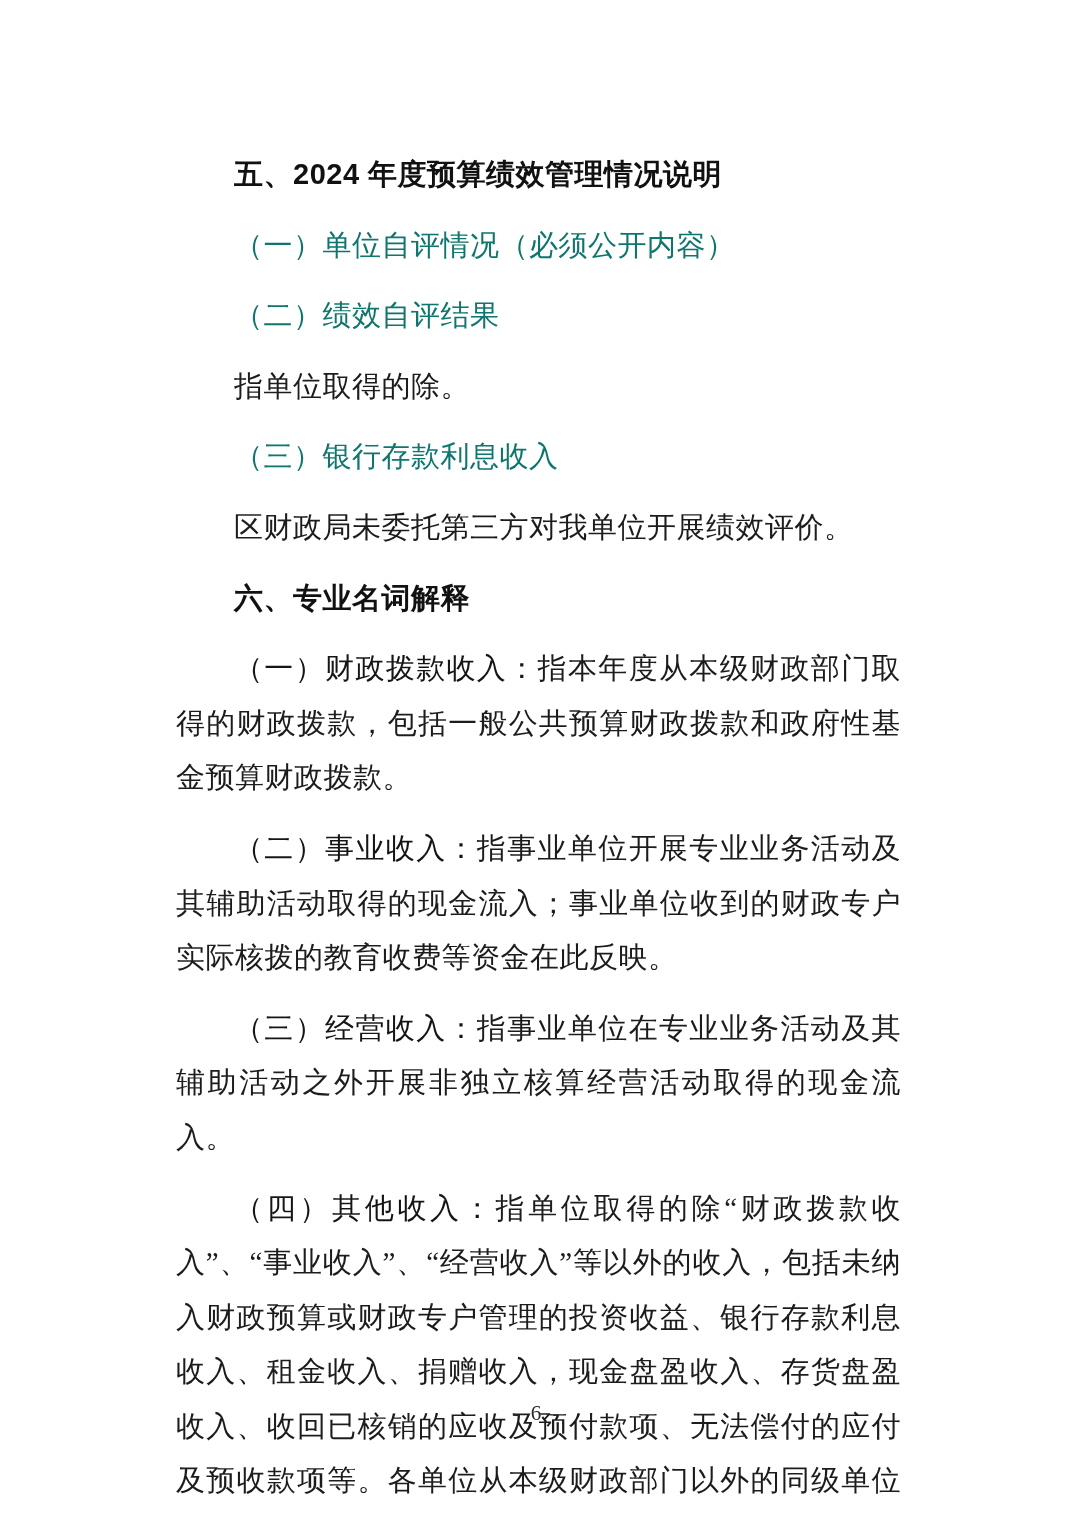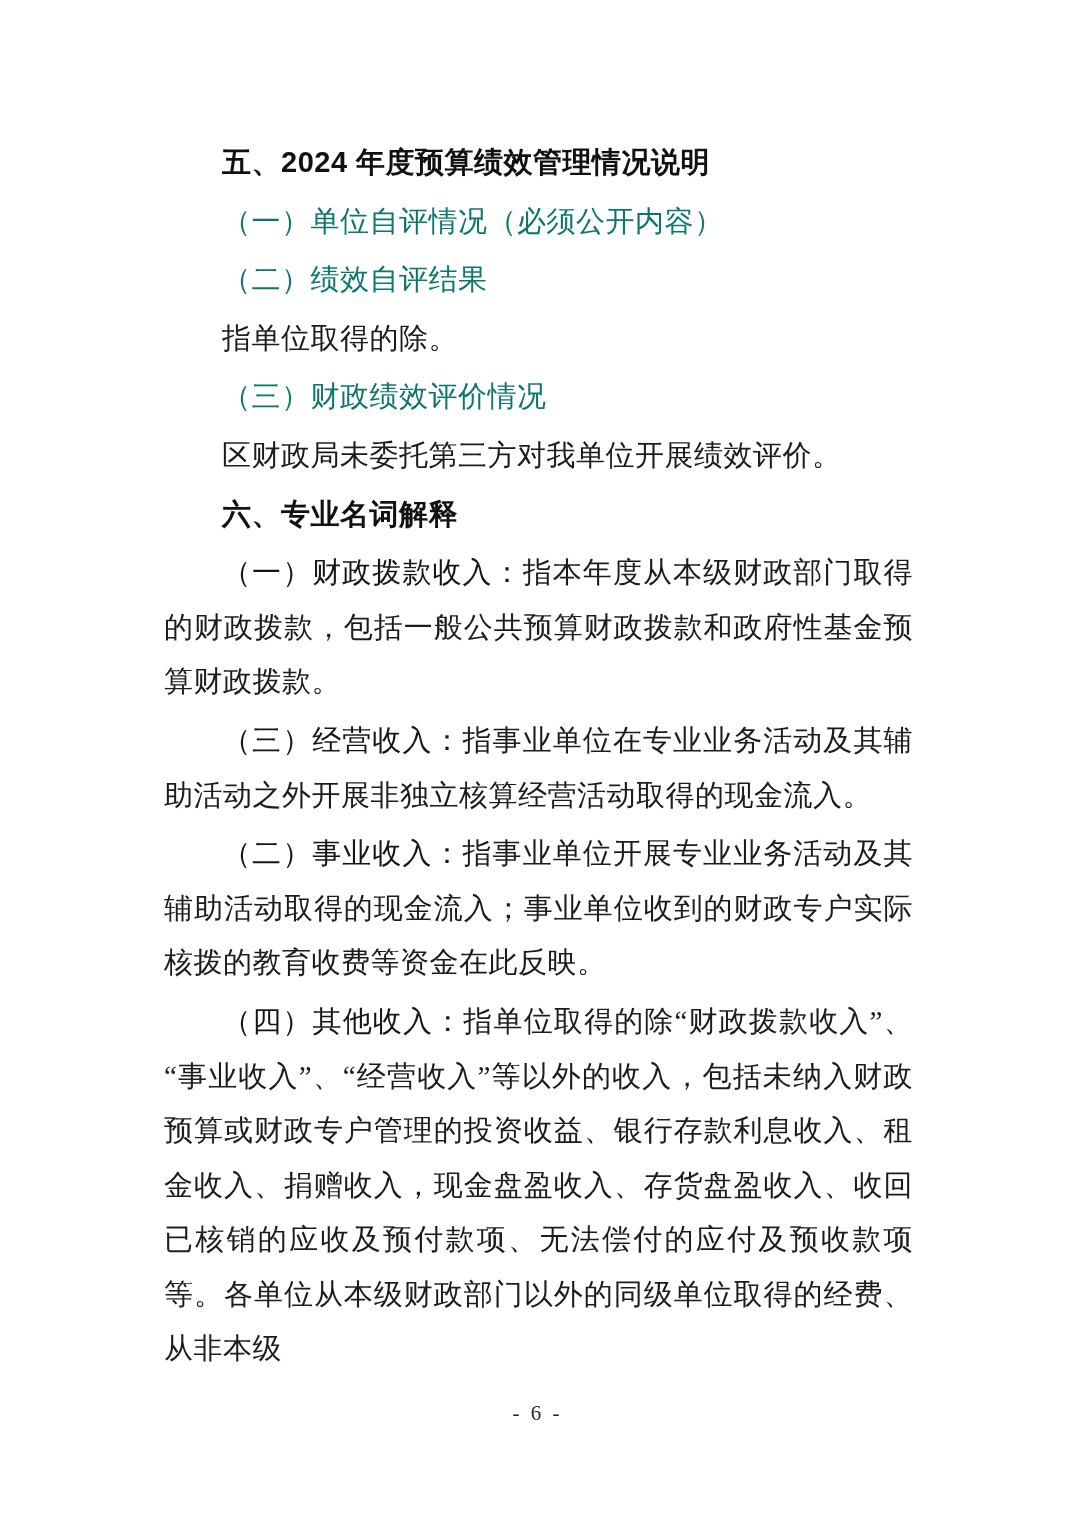--- a/index.html
+++ b/index.html
@@ -23,21 +23,21 @@
     top: 131px;
     font-size: 29px;
     line-height: 54.6px;
     text-align: justify;
     text-align-last: left;
     letter-spacing: 0.5px;
   }
   .body-text p,
   .body-text h1,
   .body-text h2 {
-    margin: 4px;
+    margin: 16px;
     padding: 0;
     text-indent: 2em;
     font-size: inherit;
     line-height: inherit;
   }
   .h1 {
     font-family: "Liberation Sans", "DejaVu Sans", sans-serif;
     font-weight: 700;
     font-size: 31px;
     color: #111111;
@@ -70,36 +70,36 @@
 
     <h1 class="h1">五、2024 年度预算绩效管理情况说明</h1>
 
     <h2 class="h2">（一）单位自评情况（必须公开内容）</h2>
 
 
     <h2 class="h2">（二）绩效自评结果</h2>
 
     <p>指单位取得的除。</p>
 
-    <h2 class="h2">（三）财政绩效评价情况</h2>
+    <h2 class="h2">（三）银行存款利息收入</h2>
 
     <p>区财政局未委托第三方对我单位开展绩效评价。</p>
 
     <h1 class="h1">六、专业名词解释</h1>
 
     <p>
       <span class="lead">（一）财政拨款收入：</span><span>指本年度从本级财政部门取得的财政拨款，包括一般公共预算财政拨款和政府性基金预算财政拨款。</span>
     </p>
 
     <p>
-      <span class="lead">（三）经营收入：</span><span>指事业单位在专业业务活动及其辅助活动之外开展非独立核算经营活动取得的现金流入。</span>
+      <span class="lead">（二）事业收入：</span><span>指事业单位开展专业业务活动及其辅助活动取得的现金流入；事业单位收到的财政专户实际核拨的教育收费等资金在此反映。</span>
     </p>
 
     <p>
-      <span class="lead">（二）事业收入：</span><span>指事业单位开展专业业务活动及其辅助活动取得的现金流入；事业单位收到的财政专户实际核拨的教育收费等资金在此反映。</span>
+      <span class="lead">（三）经营收入：</span><span>指事业单位在专业业务活动及其辅助活动之外开展非独立核算经营活动取得的现金流入。</span>
     </p>
 
     <p>
       <span class="lead">（四）其他收入：</span><span>指单位取得的除“财政拨款收入”、“事业收入”、“经营收入”等以外的收入，包括未纳入财政预算或财政专户管理的投资收益、银行存款利息收入、租金收入、捐赠收入，现金盘盈收入、存货盘盈收入、收回已核销的应收及预付款项、无法偿付的应付及预收款项等。各单位从本级财政部门以外的同级单位取得的经费、从非本级</span>
     </p>
 
   </div>
 
   <div class="footer">- 6 -</div>
 </div>

